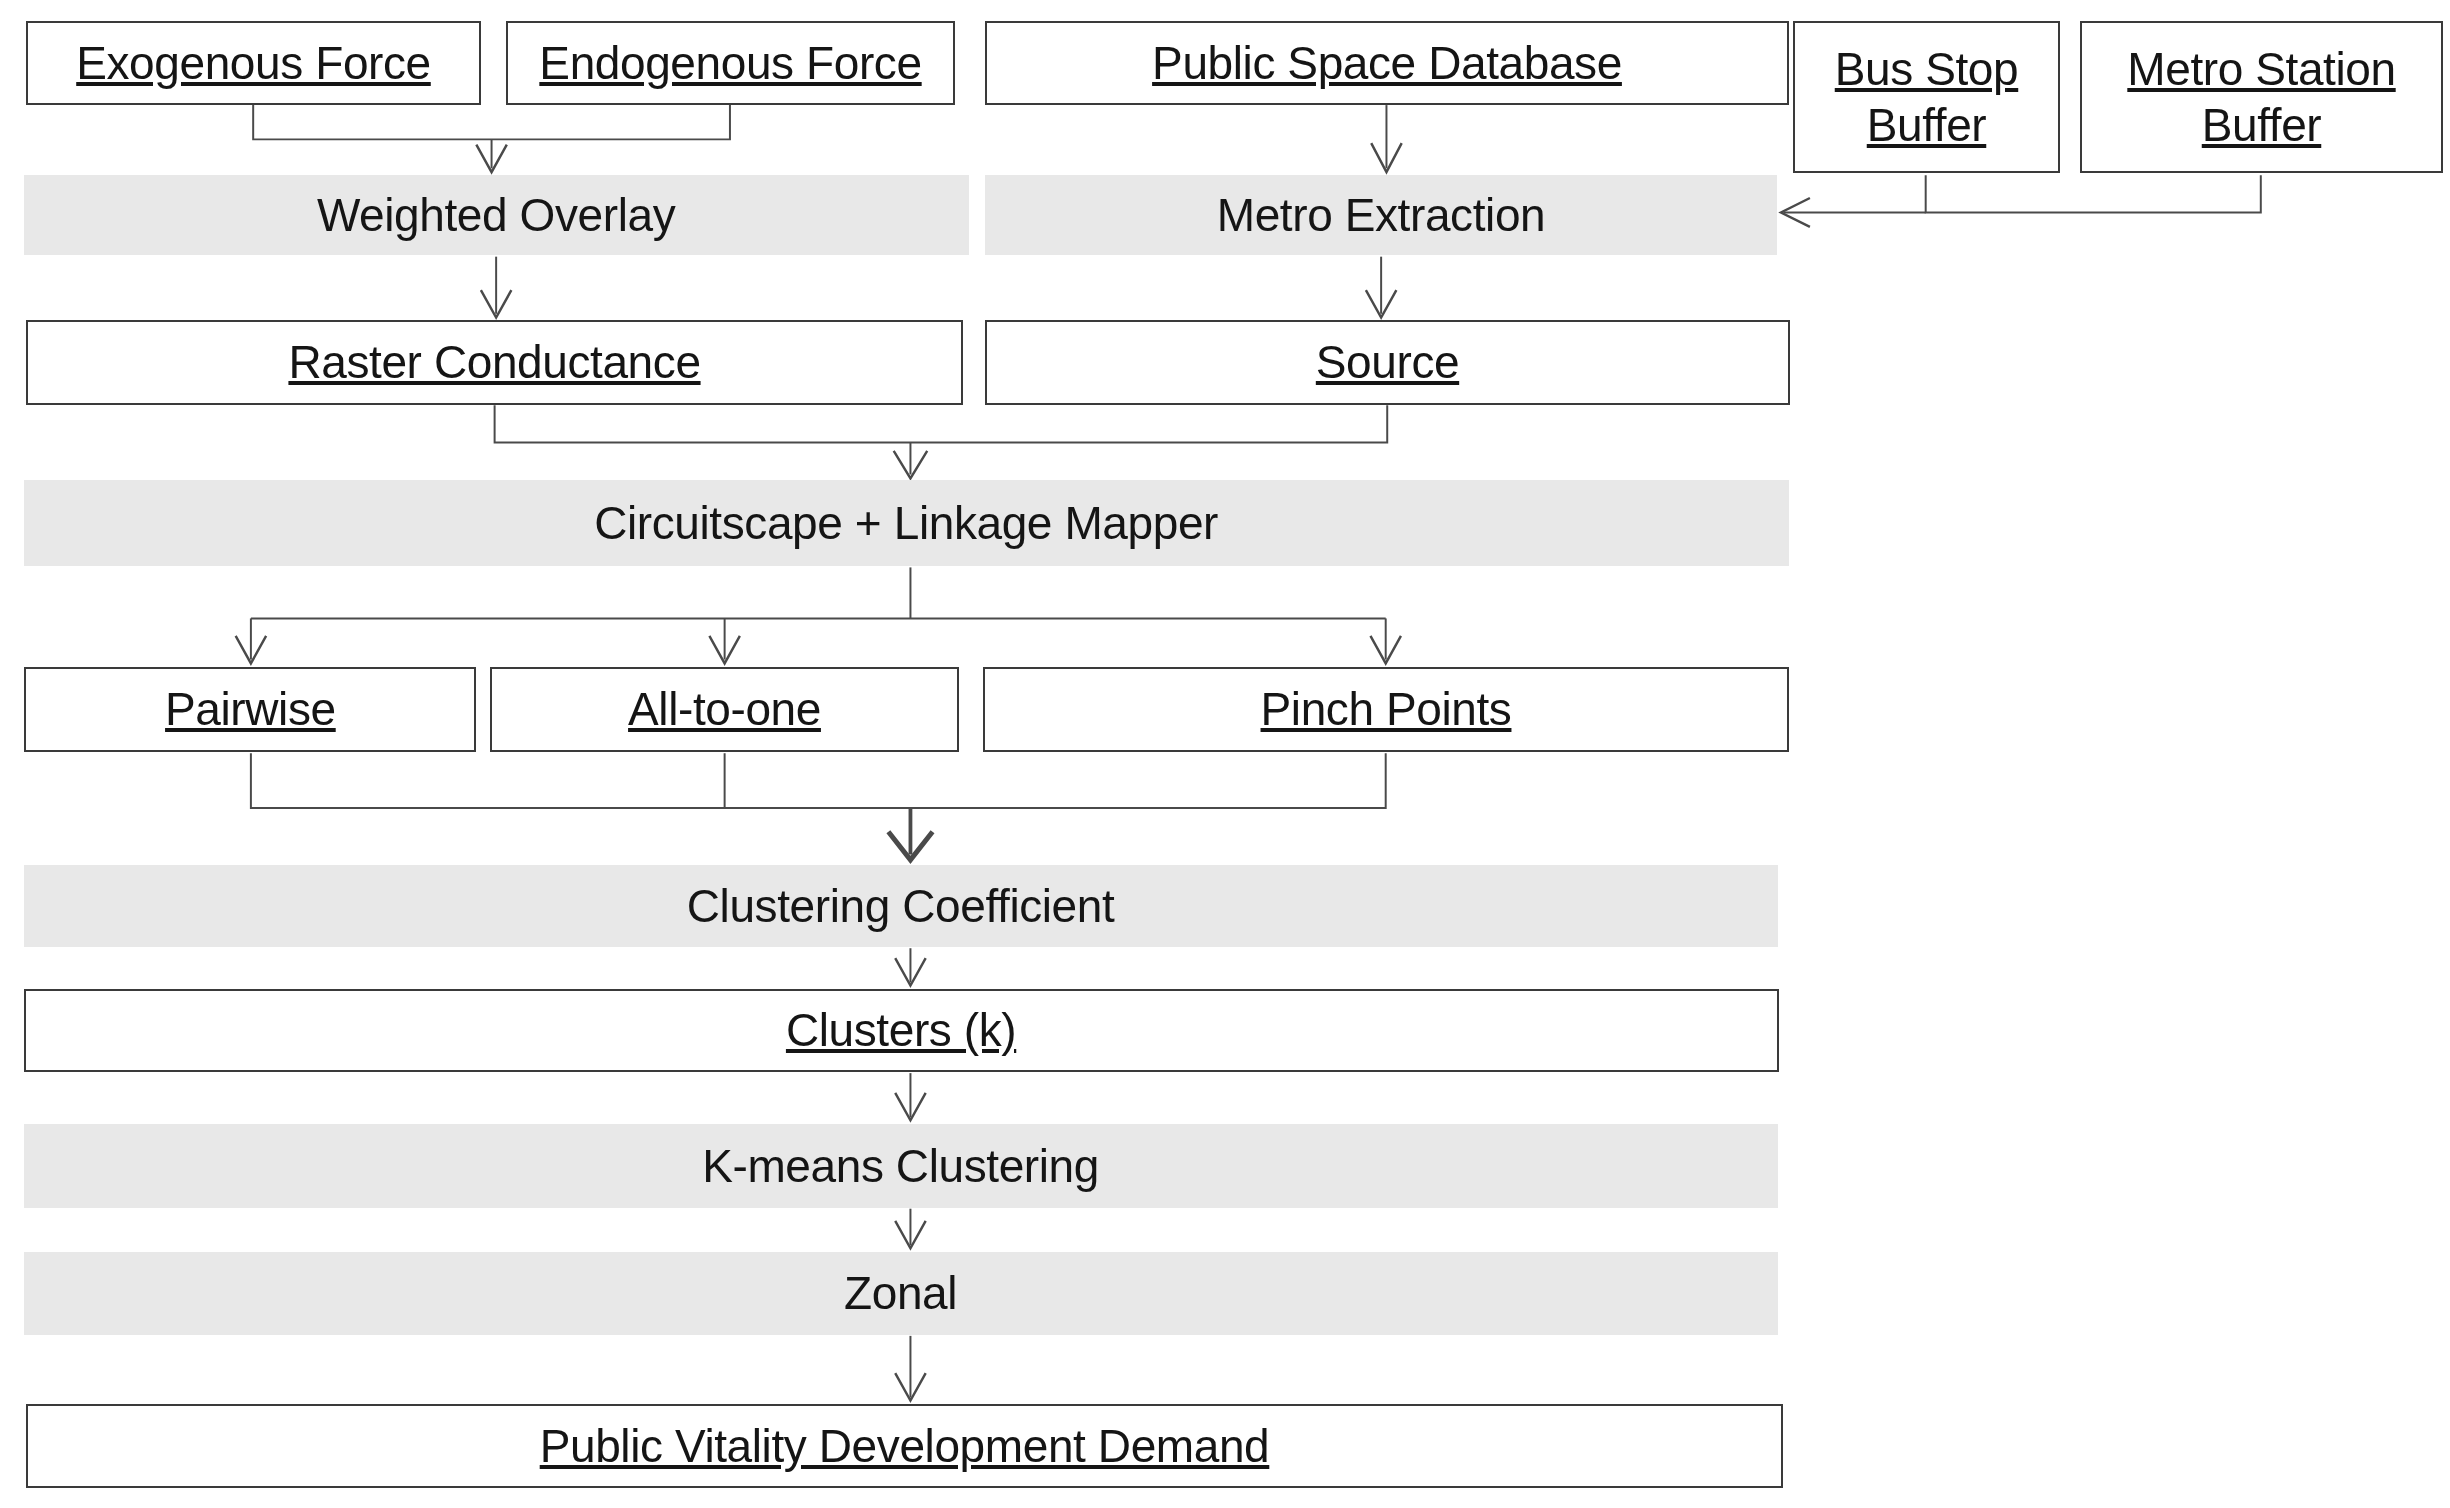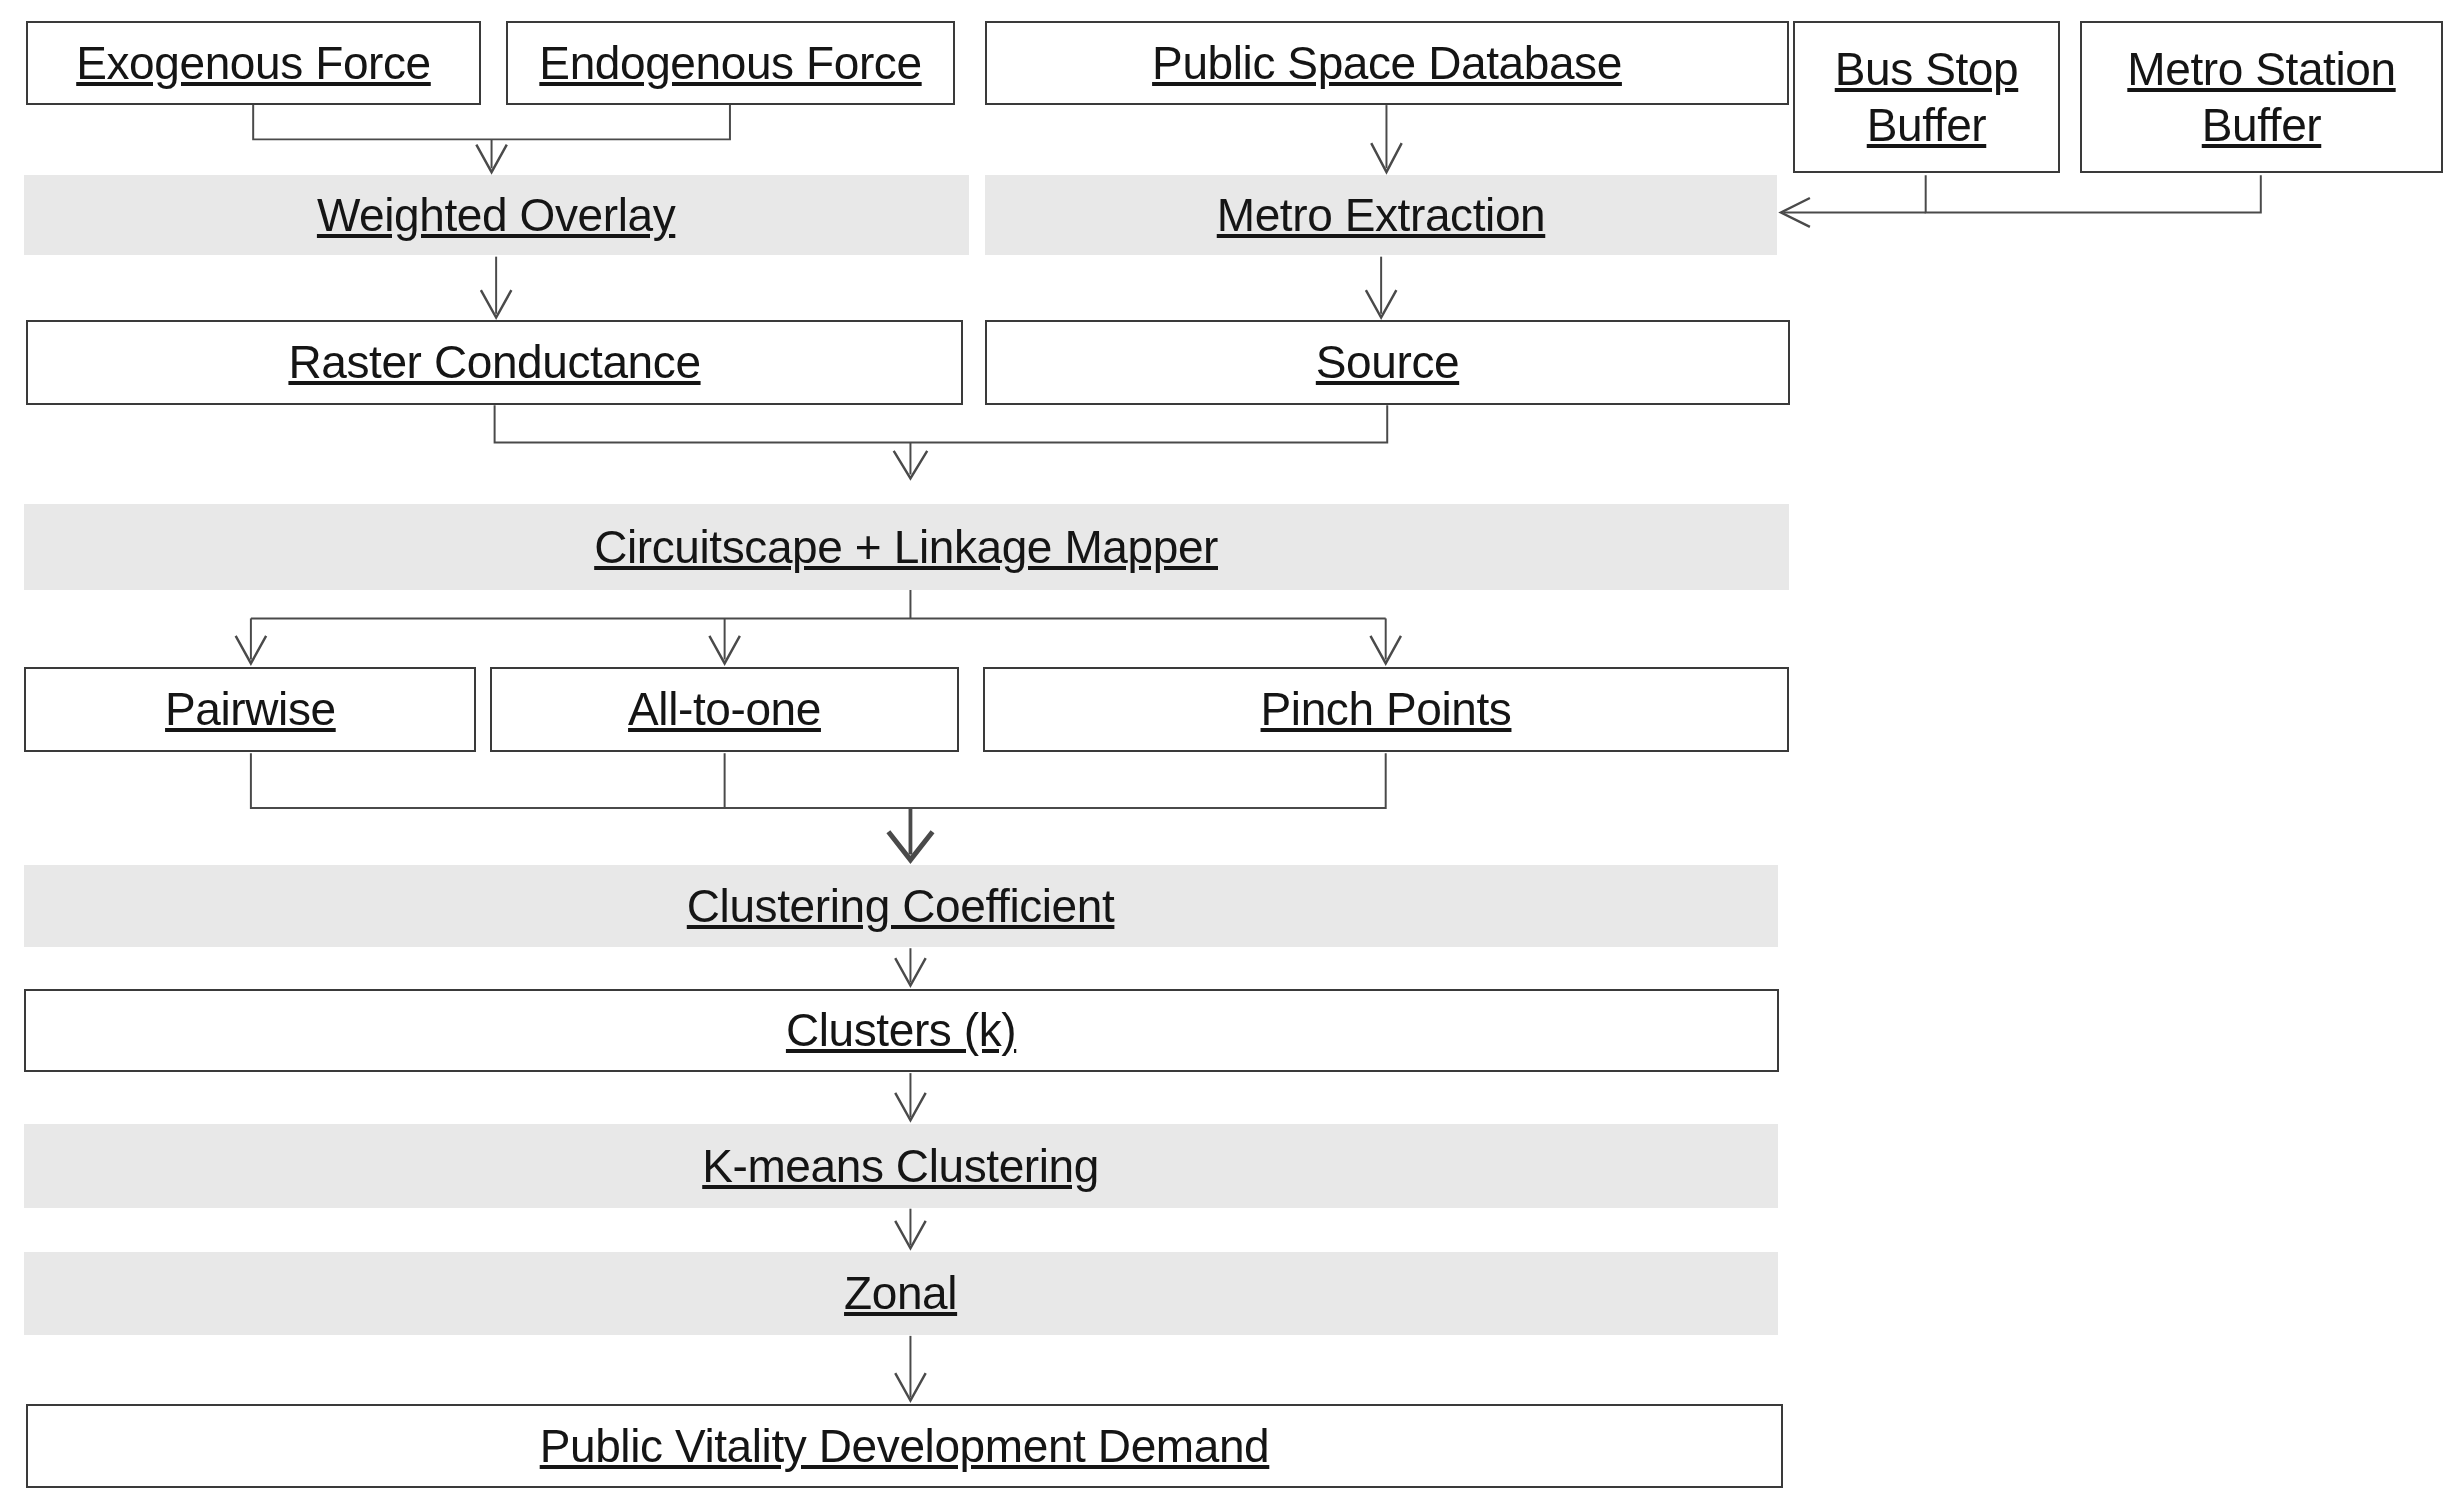--- a/index.html
+++ b/index.html
@@ -29,21 +29,21 @@
   .node {
     position: absolute;
     display: flex; align-items: center; justify-content: center;
     text-align: center;
     font-size: 46px;
     letter-spacing: -0.4px;
     line-height: 1.22;
     color: var(--text);
   }
   .node.box { background: var(--background); border: 2.3px solid var(--box-border); text-decoration: underline; }
-  .node.bar { background: var(--process-bar-fill); border: none; text-decoration: underline; }
+  .node.bar { background: var(--process-bar-fill); border: none; }
 </style>
 </head>
 <body>
 
 <div class="canvas">
 
   <svg class="wires" viewBox="0 0 3216 1980" xmlns="http://www.w3.org/2000/svg">
 
     <g>
       <polyline points="332,138 332,183 958,183 958,138"></polyline>
@@ -140,21 +140,21 @@
     <span>Metro Extraction</span>
   </div>
 
   <div class="node box" style="left:26px; top:320px; width:937px; height:85px">
     <span>Raster Conductance</span>
   </div>
   <div class="node box" style="left:985px; top:320px; width:805px; height:85px">
     <span>Source</span>
   </div>
 
-  <div class="node bar" style="left:23.6px; top:504px; width:1765px; height:86px">
+  <div class="node bar" style="left:23.6px; top:480px; width:1765px; height:86px">
     <span>Circuitscape + Linkage Mapper</span>
   </div>
 
   <div class="node box" style="left:24.4px; top:667px; width:452px; height:85px">
     <span>Pairwise</span>
   </div>
   <div class="node box" style="left:490px; top:667px; width:469px; height:85px">
     <span>All-to-one</span>
   </div>
   <div class="node box" style="left:983px; top:667px; width:806px; height:85px">

